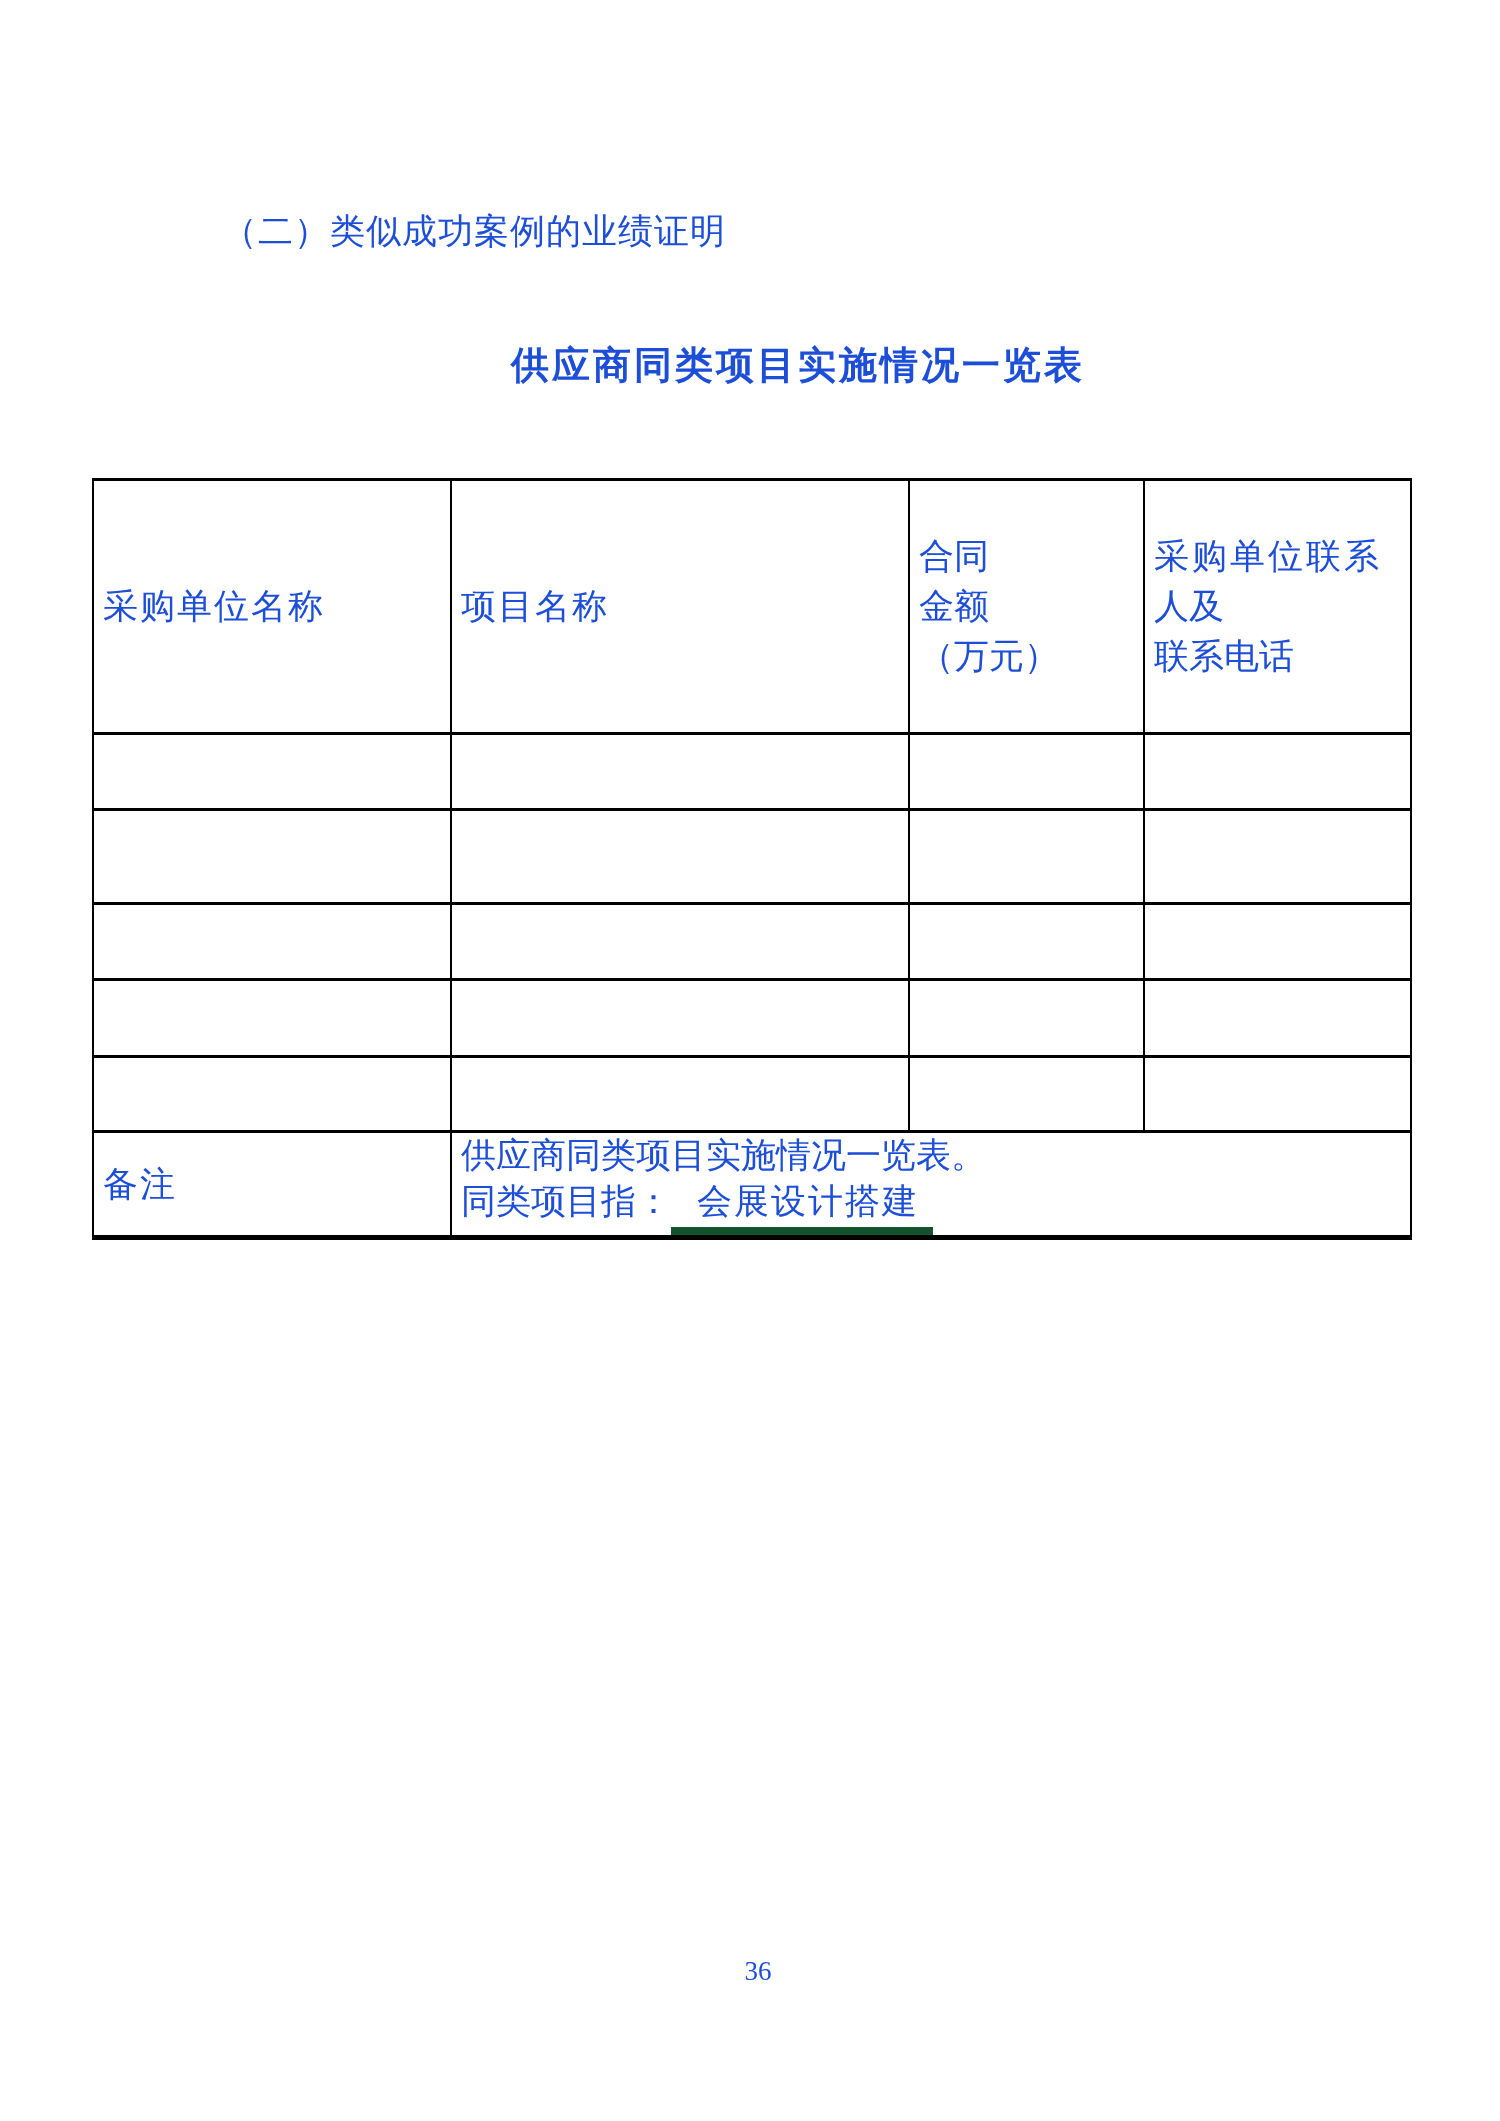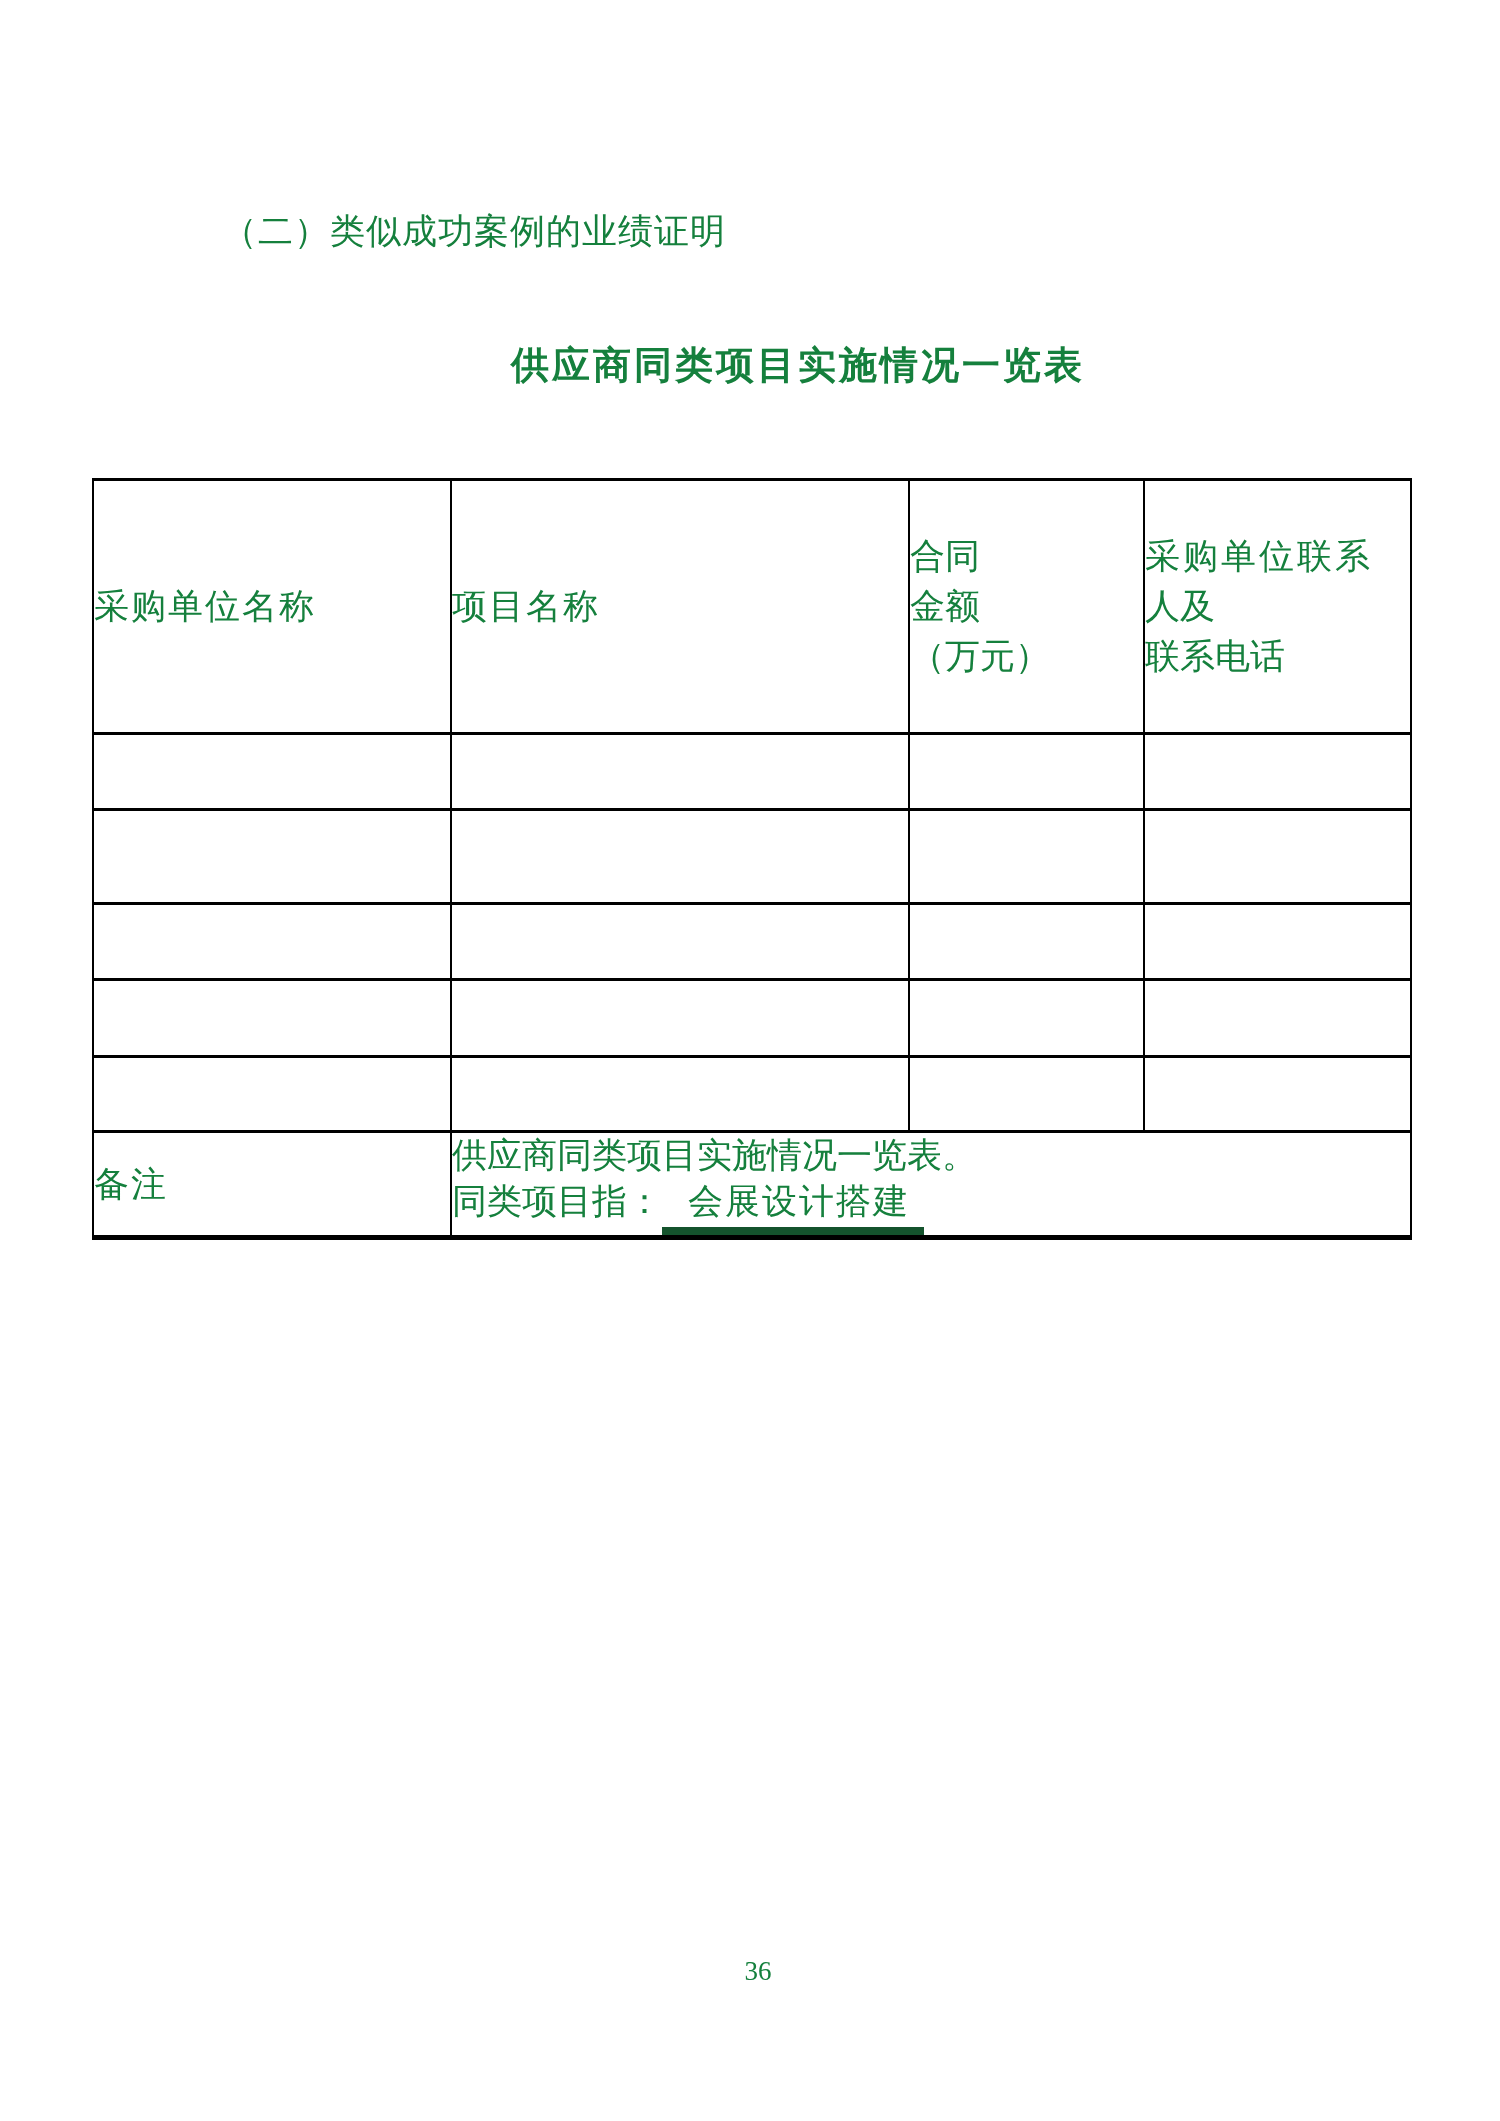--- a/index.html
+++ b/index.html
@@ -2,21 +2,21 @@
 <html><head>
 <meta charset="utf-8">
 <style>
   html, body { margin: 0; padding: 0; background: #e8e8e8; }
   .page {
     position: relative;
     width: 1500px;
     height: 2121px;
     background: #ffffff;
     font-family: "Liberation Serif", "DejaVu Serif", serif;
-    color: #15803d;
+    color: #1d4ed8;
     overflow: hidden;
   }
 
   .section-heading {
     position: absolute;
     left: 222px;
     top: 208px;
     font-size: 35px;
     letter-spacing: 1px;
     white-space: nowrap;
@@ -43,21 +43,21 @@
     border-collapse: collapse;
     table-layout: fixed;
     border: 2px solid #000;
     border-top-width: 3px;
     border-bottom-width: 5px;
   }
   table.main-table td {
     border: solid #000;
     border-width: 3px 2px;
     font-size: 35px;
-    padding: 0 0 0 0;
+    padding: 0 0 0 9px;
     vertical-align: middle;
     overflow: hidden;
   }
 
   tr.header-row { height: 254px; }
   .col1-header { letter-spacing: 2px; }
   .col2-header { letter-spacing: 2px; }
   .cell-lines div { line-height: 50px; white-space: nowrap; }
   .justified-line { letter-spacing: 3px; }
 

